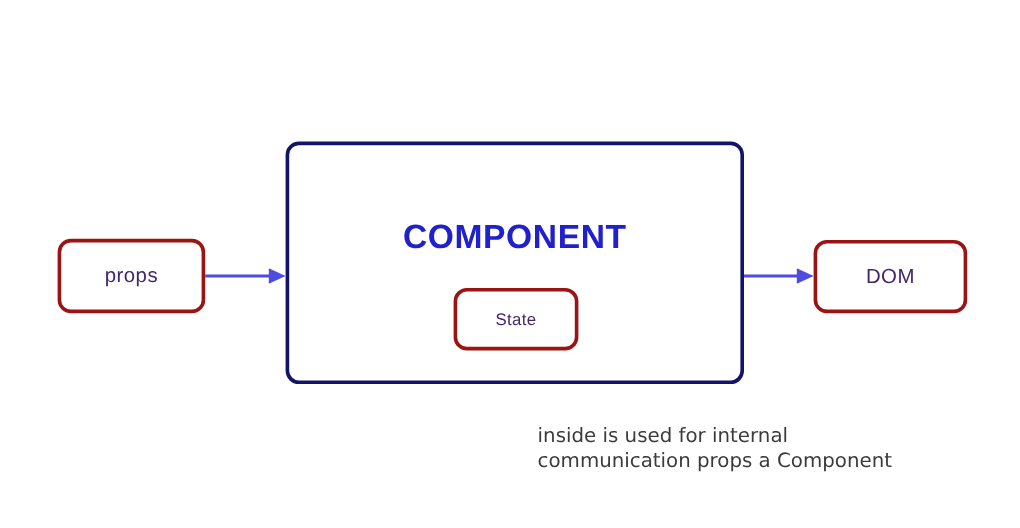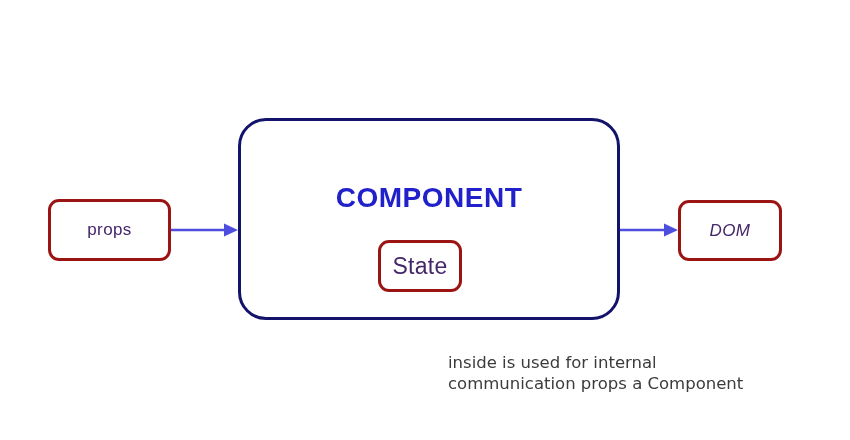--- a/index.html
+++ b/index.html
@@ -17,46 +17,46 @@
     display:flex;align-items:center;justify-content:center;
   }
   .red-node{
     border:3px solid #9b1414;
     border-radius:11px;
     color:#44266b;
     font-size:17px;
     letter-spacing:0.4px;
   }
   .node-props{left:48px;top:199px;width:123px;height:62px;}
-  .node-dom{left:678px;top:200px;width:104px;height:61px;font-style:italic;}
+  .node-dom{left:678px;top:200px;width:128px;height:61px;}
   .node-component{
     left:238px;top:118px;width:382px;height:202px;
     border:3px solid #13136b;
-    border-radius:28px;
+    border-radius:11px;
     display:block;
   }
   .component-label{
     position:absolute;
     left:0;top:61px;width:100%;
     text-align:center;
     font-weight:bold;
     font-size:28px;
     letter-spacing:0.5px;
     color:#2121cc;
   }
   .node-state{
     position:absolute;
-    left:137px;top:119px;width:84px;height:52px;
+    left:137px;top:119px;width:104px;height:52px;
     border:3px solid #9b1414;
     border-radius:11px;
     background:#ffffff;
     box-sizing:border-box;
     display:flex;align-items:center;justify-content:center;
     color:#44266b;
-    font-size:23px;
+    font-size:14px;
     letter-spacing:0.3px;
   }
   .arrow-svg{position:absolute;display:block;}
   .arrow-1{left:168px;top:222px;}
   .arrow-2{left:616px;top:222px;}
   .caption{
     position:absolute;
     left:448px;top:352px;
     font-family:"DejaVu Sans", sans-serif;
     font-size:16.5px;

